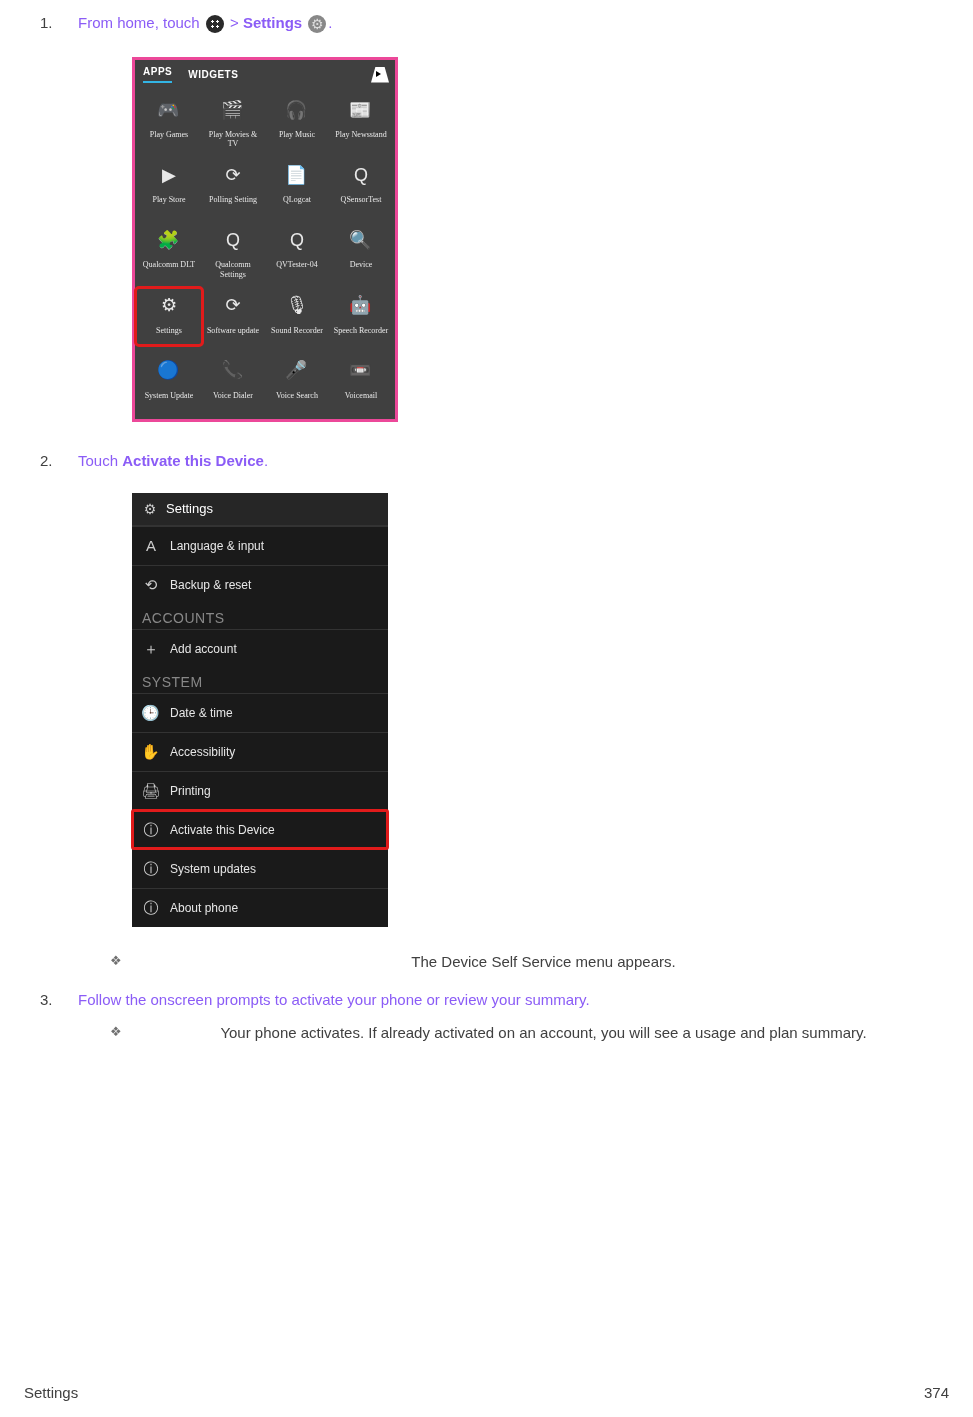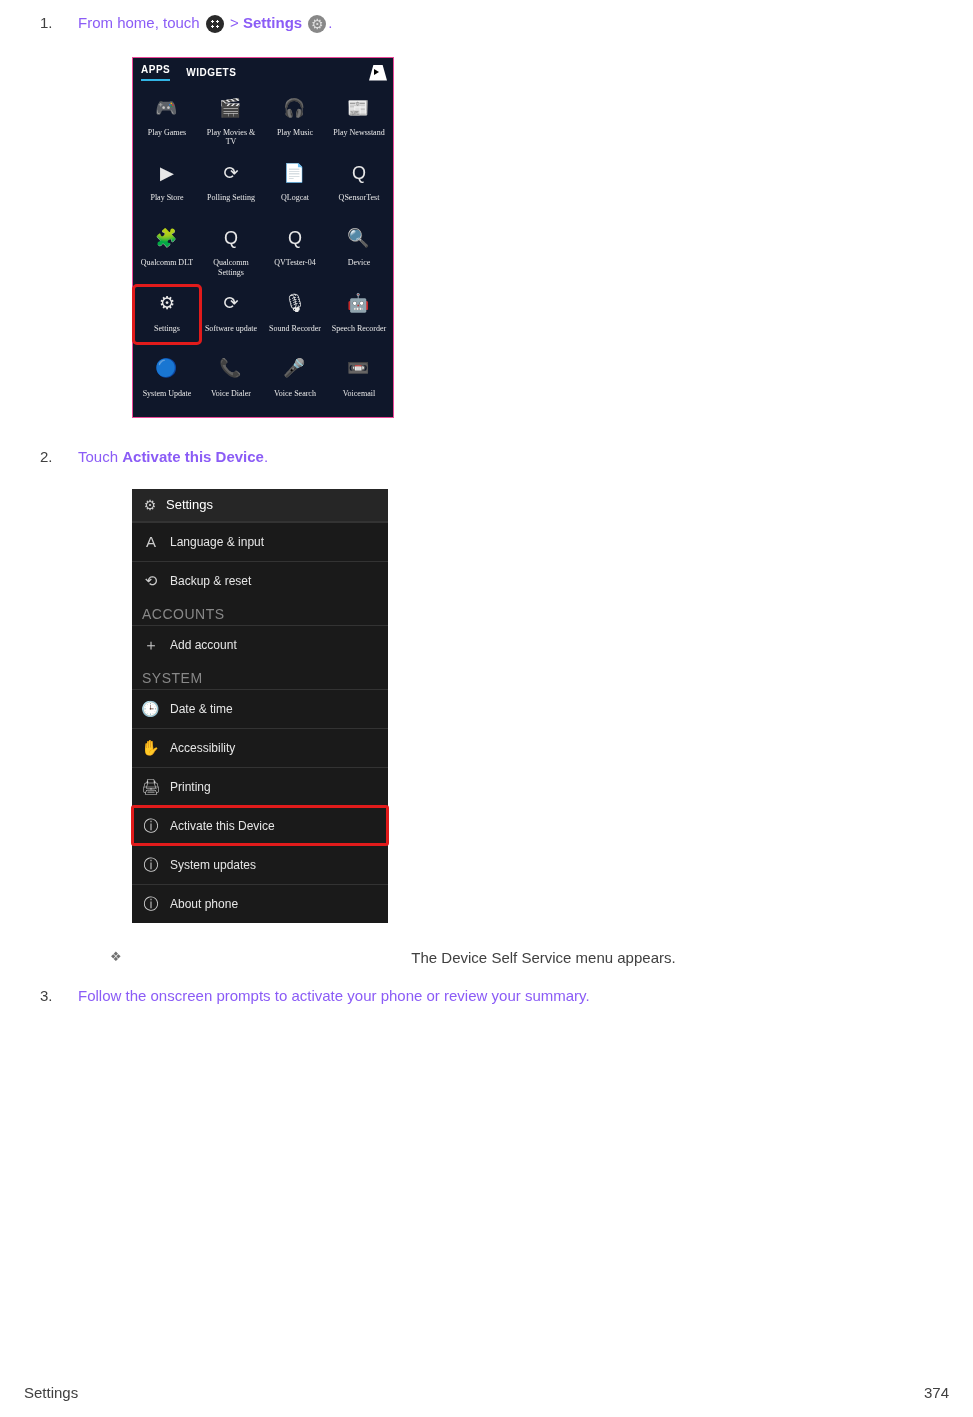--- a/index.html
+++ b/index.html
@@ -68,24 +68,24 @@
     transform: translate(-50%, -52%);
     color: #ddd;
     font-size: 14px;
     line-height: 1;
   }
 
   
   .shot1 {
     margin: 24px 0 30px 54px;
     width: 260px;
-    background: #0f172a;
+    background: #404040;
     color: #fff;
     font-size: 10px;
-    border: 1px solid #ec4899;
+    border: 3px solid #ec4899;
   }
   .tabbar {
     display: flex;
     align-items: center;
     padding: 6px 6px 2px 8px;
     font-size: 10px;
     font-weight: bold;
     letter-spacing: .5px;
     gap: 16px;
   }
@@ -383,20 +383,23 @@
 
     <ul class="sub">
       <li>The Device Self Service menu appears.</li>
     </ul>
   </li>
 
   <li>
     <span class="num">3.</span>
     <span class="step-text">Follow the onscreen prompts to activate your phone or review your summary.</span>
 
+    <ul class="sub">
+      <li>Your phone activates. If already activated on an account, you will see a usage and plan summary.</li>
+    </ul>
   </li>
 
 </ol>
 </div>
 
 <div class="footer">
   <span>Settings</span>
   <span>374</span>
 </div>
 

